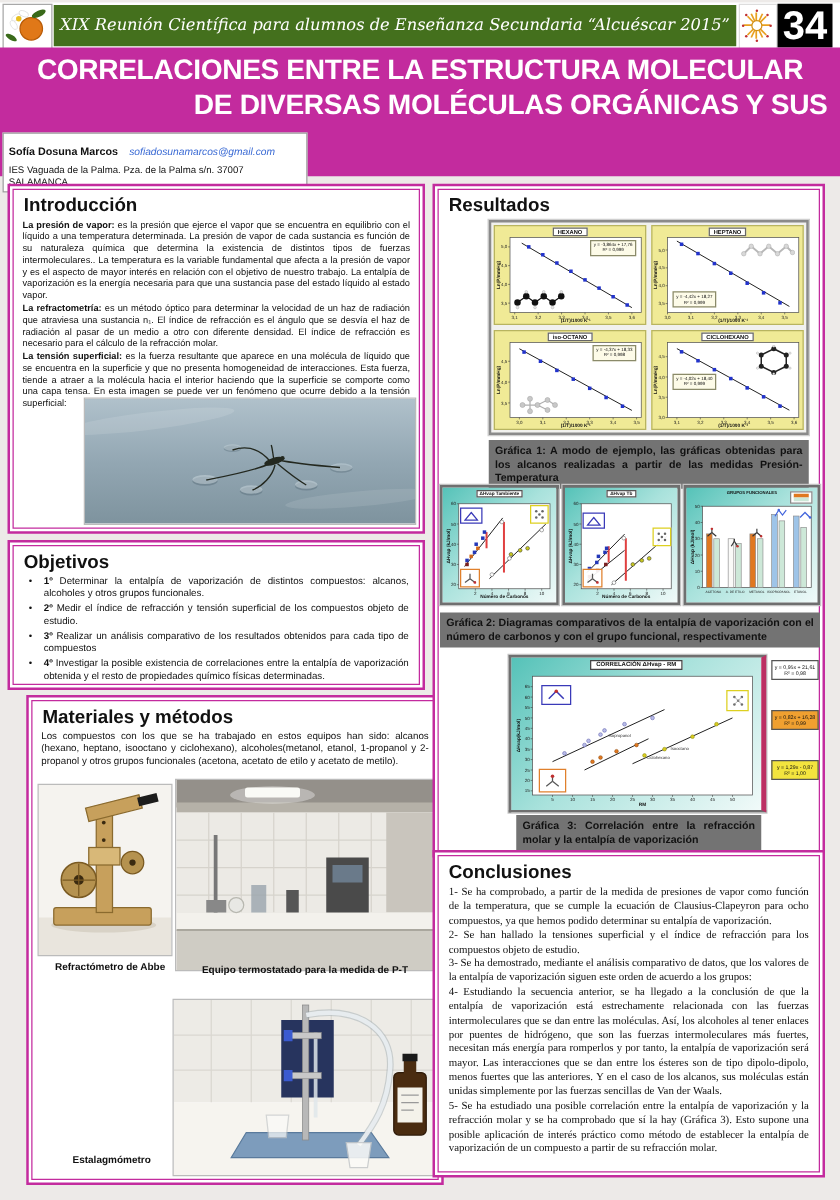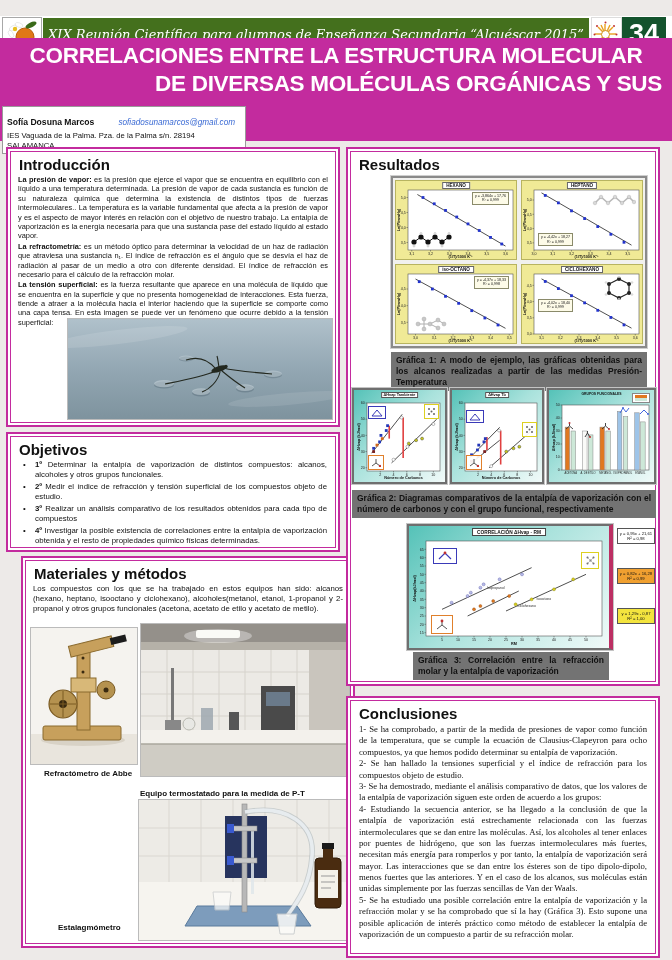--- a/index.html
+++ b/index.html
@@ -1,36 +1,36 @@
 <!DOCTYPE html>
 <html><head>
 <meta charset="utf-8">
 <style>
   html,body{margin:0;padding:0;background:#d8d5d2;}
   .poster{position:relative;width:672px;height:960px;background:#edeae8;overflow:hidden;
           font-family:"Liberation Sans",sans-serif;color:#111;}
   
-  .hdr{position:absolute;top:16px;left:0;width:672px;height:38px;background:#fff;}
+  .hdr{position:absolute;top:2px;left:0;width:672px;height:38px;background:#fff;}
   .logo-left{position:absolute;left:2px;top:1px;width:38px;height:35px;background:#fff;border:1px solid #a8a8a8;}
   .hdr-green{position:absolute;left:43px;top:2px;width:546px;height:33px;background:#44701d;color:#fff;
              display:flex;align-items:center;justify-content:center;
              font-family:"DejaVu Serif",serif;font-style:italic;font-size:13px;white-space:nowrap;}
   .logo-right{position:absolute;left:591px;top:1px;width:29px;height:35px;background:#fff;border:1px solid #ddd;}
-  .hdr-num{position:absolute;left:622px;top:1px;width:44px;height:35px;background:#14532d;color:#fff;
-           font-weight:bold;font-size:27px;display:flex;align-items:center;justify-content:center;}
+  .hdr-num{position:absolute;left:622px;top:1px;width:44px;height:35px;background:#000000;color:#fff;
+           font-weight:bold;font-size:32px;display:flex;align-items:center;justify-content:center;}
   
   .band{position:absolute;top:38px;left:0;width:672px;height:103px;background:#c32b9e;}
   .tl{position:absolute;color:#fff;font-weight:bold;font-size:22.5px;white-space:nowrap;letter-spacing:-.3px;}
   .tl1{top:43px;left:0;width:672px;text-align:center;}
   .tl2{top:71px;right:10px;}
   .tl3{top:102px;right:10px;}
   .author{position:absolute;left:2px;top:106px;width:234px;background:#fff;border:1px solid #9a9a9a;
           padding:3px 4px 2px;line-height:1.3;}
   .author .nm{font-weight:bold;font-size:8.6px;}
-  .author .em{color:#3a6ad4;font-style:italic;font-size:8.2px;margin-left:24px;}
+  .author .em{color:#3a6ad4;font-style:italic;font-size:8.2px;margin-left:9px;}
   .author .af{font-size:7.7px;}
   
   .box{position:absolute;background:#fff;border:1.5px solid #c32b9e;
        box-shadow:0 0 0 2px #fff,0 0 0 4px #c32b9e;box-sizing:border-box;}
   .bh{font-weight:bold;font-size:15px;margin:4px 8px 2px;}
   .txt{padding:0 7px;font-size:7.4px;line-height:1.27;text-align:justify;}
   .txt p{margin:0 0 1px 0;}
   .oi{display:flex;margin:1px 8px 2px 12px;font-size:7.8px;line-height:1.28;text-align:justify;}
   .oi .bu{width:12px;flex:none;}
   .oi .bu::before{content:"•";}
@@ -122,21 +122,21 @@
       </svg>
     </div>
     <div class="hdr-num">34</div>
   </div>
 
   <div class="band"></div>
   <div class="tl tl2">DE DIVERSAS MOLÉCULAS ORGÁNICAS Y SUS</div>
   <div class="tl tl1">CORRELACIONES ENTRE LA ESTRUCTURA MOLECULAR</div>
   <div class="author">
     <span class="nm">Sofía Dosuna Marcos</span><span class="em">sofiadosunamarcos@gmail.com</span>
-    <div class="af">IES Vaguada de la Palma. Pza. de la Palma s/n. 28194 SALAMANCA</div>
+    <div class="af">IES Vaguada de la Palma. Pza. de la Palma s/n. 37007 SALAMANCA</div>
   </div>
 
   <div class="box" style="left:10px;top:151px;width:326px;height:272px;">
     <div class="bh">Introducción</div>
     <div class="txt">
       <p><b>La presión de vapor:</b><span> es  la presión que ejerce el vapor que se encuentra en equilibrio con el líquido a una temperatura determinada. La presión de vapor de cada sustancia es función de su naturaleza química que determina la existencia de distintos tipos de  fuerzas intermoleculares.. La temperatura es la variable fundamental que afecta a la presión de vapor y es el aspecto de mayor interés en relación con el objetivo de  nuestro trabajo. La entalpía de vaporización es la energía necesaria para que una sustancia pase del estado líquido al estado vapor.</span></p>
       <p><b>La refractometría:</b><span> es un método óptico para determinar la velocidad de un haz de radiación que atraviesa una sustancia n₁. El índice de refracción es el ángulo que se desvía el haz de radiación al pasar de un medio a otro con diferente densidad. El índice de refracción es necesario para el cálculo de la refracción molar.</span></p>
       <p><b>La tensión superficial:</b><span> es la fuerza resultante que aparece en una molécula de líquido que se encuentra en la superficie y que no presenta homogeneidad de interacciones. Esta fuerza, tiende a atraer a la molécula hacia el interior haciendo que la superficie se comporte como una capa tensa. En esta imagen se puede ver un fenómeno que ocurre debido a la tensión superficial:</span></p>
     </div>
     <div class="photo" style="left:56px;top:166px;width:264px;height:100px;">
@@ -248,21 +248,21 @@
         <line x1="0" y1="120" x2="208" y2="120" stroke="#aaa79e" stroke-width="1.5"></line>
         <rect x="120" y="62" width="34" height="44" fill="#4a4a4a"></rect>
         <rect x="125" y="68" width="24" height="14" fill="#6a7a8a"></rect>
         <rect x="30" y="44" width="3" height="62" fill="#777"></rect>
         <rect x="24" y="96" width="16" height="10" fill="#888"></rect>
         <rect x="60" y="84" width="12" height="22" fill="#9aa4ac" opacity=".8"></rect>
         <rect x="88" y="88" width="10" height="18" fill="#565656"></rect>
         <circle cx="48" cy="100" r="6" fill="#e8e8e4" stroke="#b8b8b0"></circle>
       </svg>
     </div>
-    <div class="plabel" style="left:114px;top:228px;width:208px;">Equipo termostatado para la medida de P-T</div>
+    <div class="plabel" style="left:114px;top:210px;width:208px;text-align:center;">Equipo termostatado para la medida de P-T</div>
     <div class="photo" style="left:112px;top:238px;width:210px;height:140px;">
       <svg width="210" height="140" viewBox="0 0 210 140" preserveAspectRatio="none">
         <rect width="210" height="82" fill="#edebe6"></rect>
         <g stroke="#dad7d1" stroke-width="1">
           <line x1="30" y1="0" x2="30" y2="82"></line>
             <line x1="62" y1="0" x2="62" y2="82"></line>
           <line x1="94" y1="0" x2="94" y2="82"></line>
             <line x1="126" y1="0" x2="126" y2="82"></line>
           <line x1="158" y1="0" x2="158" y2="82"></line>
             <line x1="190" y1="0" x2="190" y2="82"></line>
@@ -862,21 +862,21 @@
         <div>y = 0,82x + 16,28</div>
         <div>R² = 0,99</div>
       </div>
     <div class="eqr eqr3">
         <div>y = 1,29x - 0,87</div>
         <div>R² = 1,00</div>
       </div>
     <div class="cap" style="left:62px;top:500px;width:196px;">Gráfica 3: Correlación entre la refracción molar y la entalpía de vaporización</div>
   </div>
 
-  <div class="box" style="left:350px;top:700px;width:306px;height:254px;">
+  <div class="box" style="left:350px;top:684px;width:306px;height:254px;">
     <div class="bh">Conclusiones</div>
     <div class="ser">
       <p>1- Se ha comprobado, a partir de la medida de presiones de vapor como función de la temperatura, que se cumple la ecuación de Clausius-Clapeyron para ocho compuestos, ya que hemos podido determinar su entalpía de vaporización.</p>
       <p>2- Se han hallado la tensiones superficial y el índice de refracción para los compuestos objeto de estudio.</p>
       <p>3- Se ha demostrado, mediante el análisis comparativo de datos, que los valores de la entalpía de vaporización siguen este orden de acuerdo a los grupos:</p>
       <p>4- Estudiando la secuencia anterior, se ha llegado a la conclusión de que la entalpía de vaporización está estrechamente relacionada con las fuerzas intermoleculares que se dan entre las moléculas. Así, los alcoholes al tener enlaces por puentes de hidrógeno, que son las fuerzas intermoleculares más fuertes, necesitan más energía para romperlos y por tanto, la entalpía de vaporización será mayor. Las interacciones que se dan entre los ésteres son de tipo dipolo-dipolo, menos fuertes que las anteriores. Y en el caso de los alcanos, sus moléculas están unidas simplemente por las fuerzas sencillas de Van der Waals.</p>
       <p>5- Se ha estudiado una posible correlación entre la entalpía de vaporización y la refracción molar y se ha comprobado que sí la hay (Gráfica 3). Esto supone una posible aplicación de interés práctico como método de establecer la entalpía de vaporización de un compuesto a partir de su refracción molar.</p>
     </div>
   </div>
 

